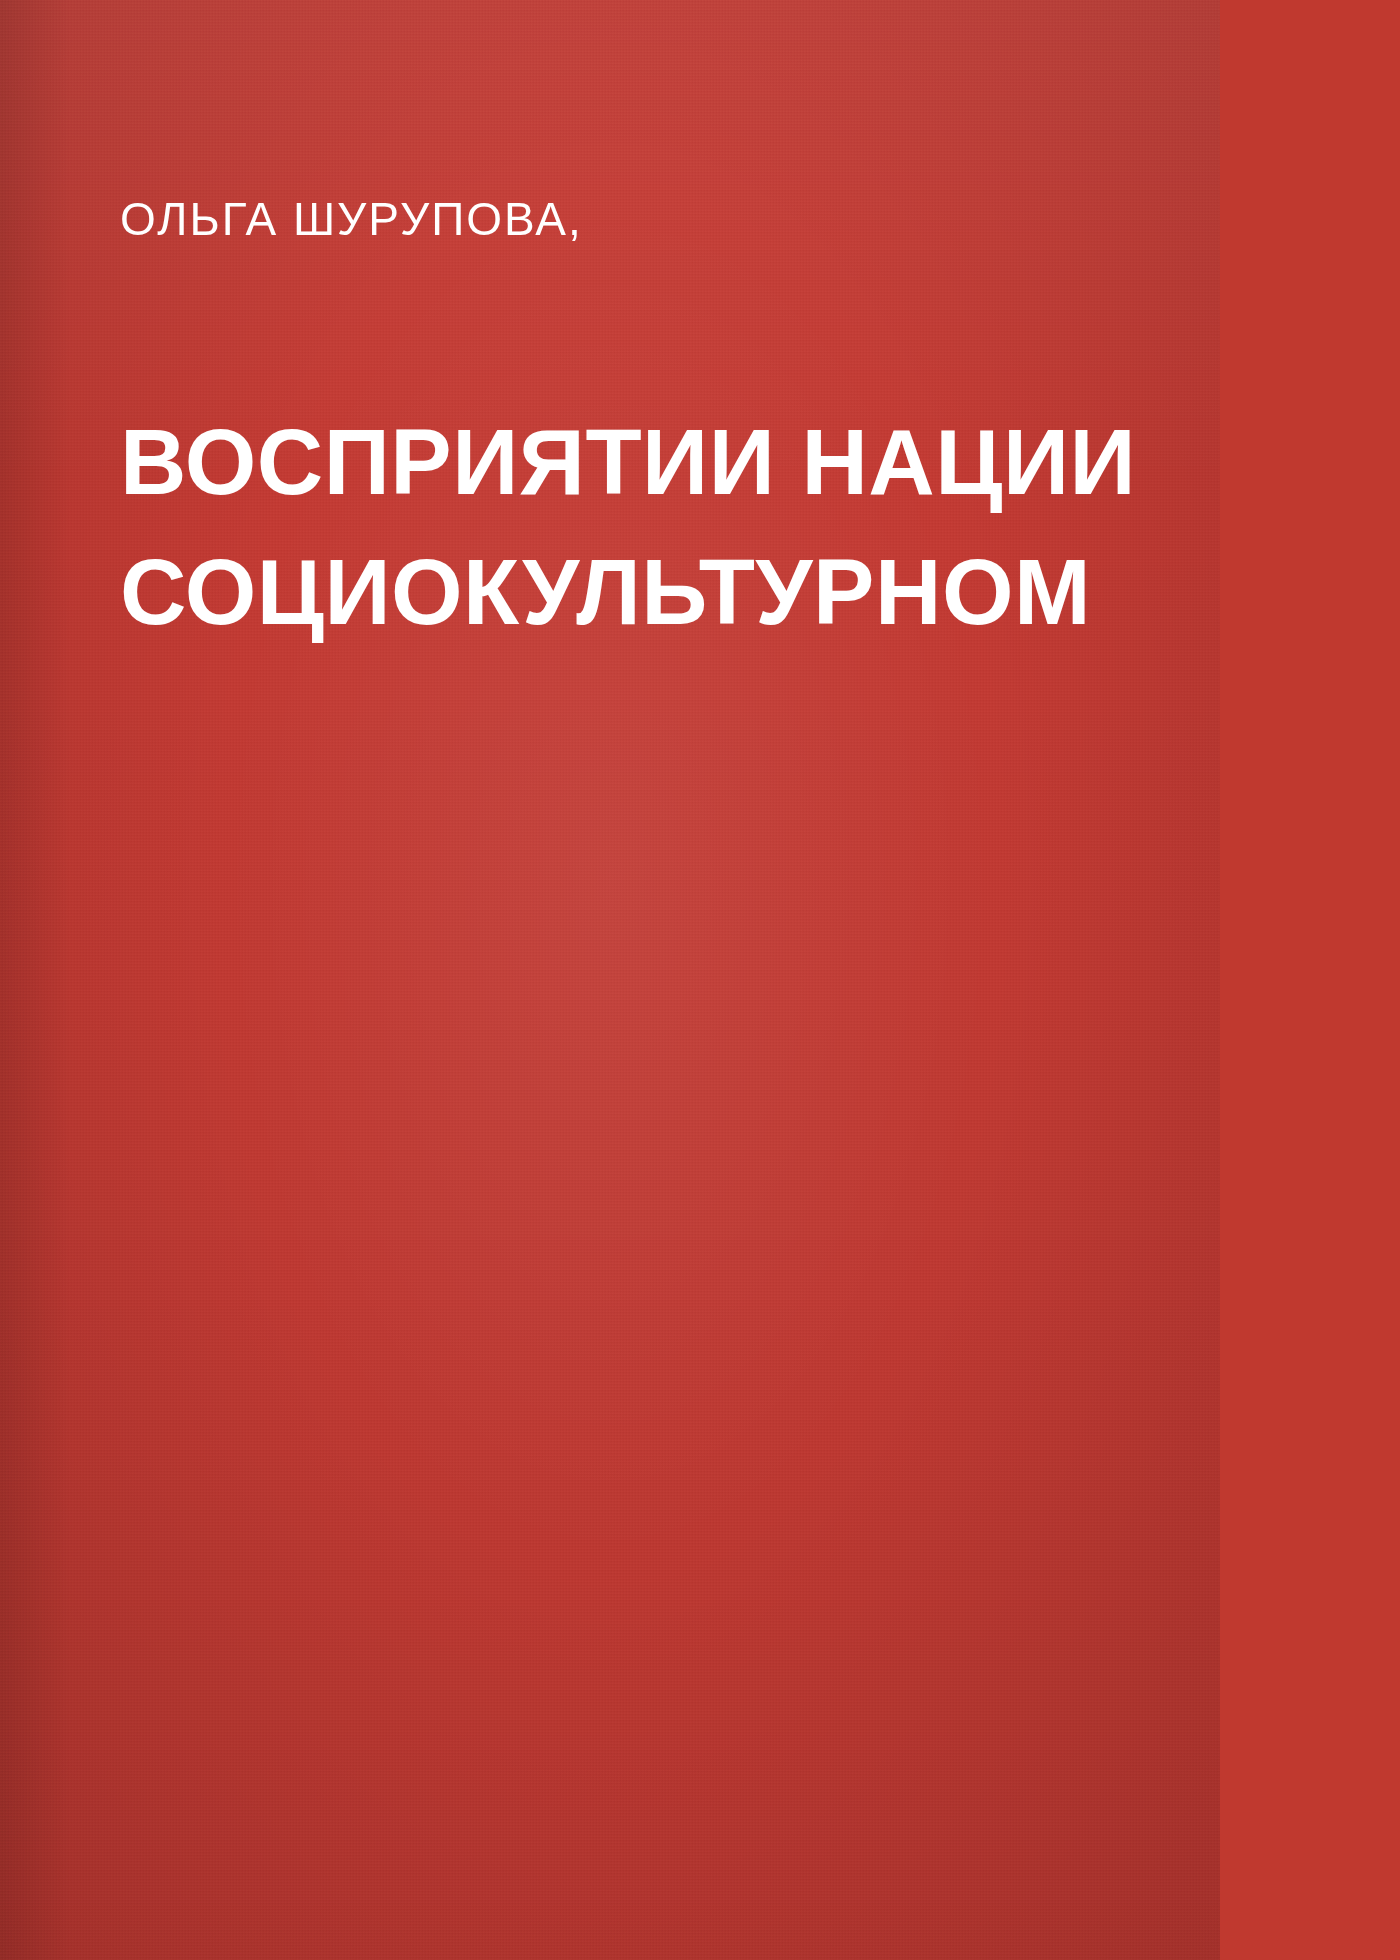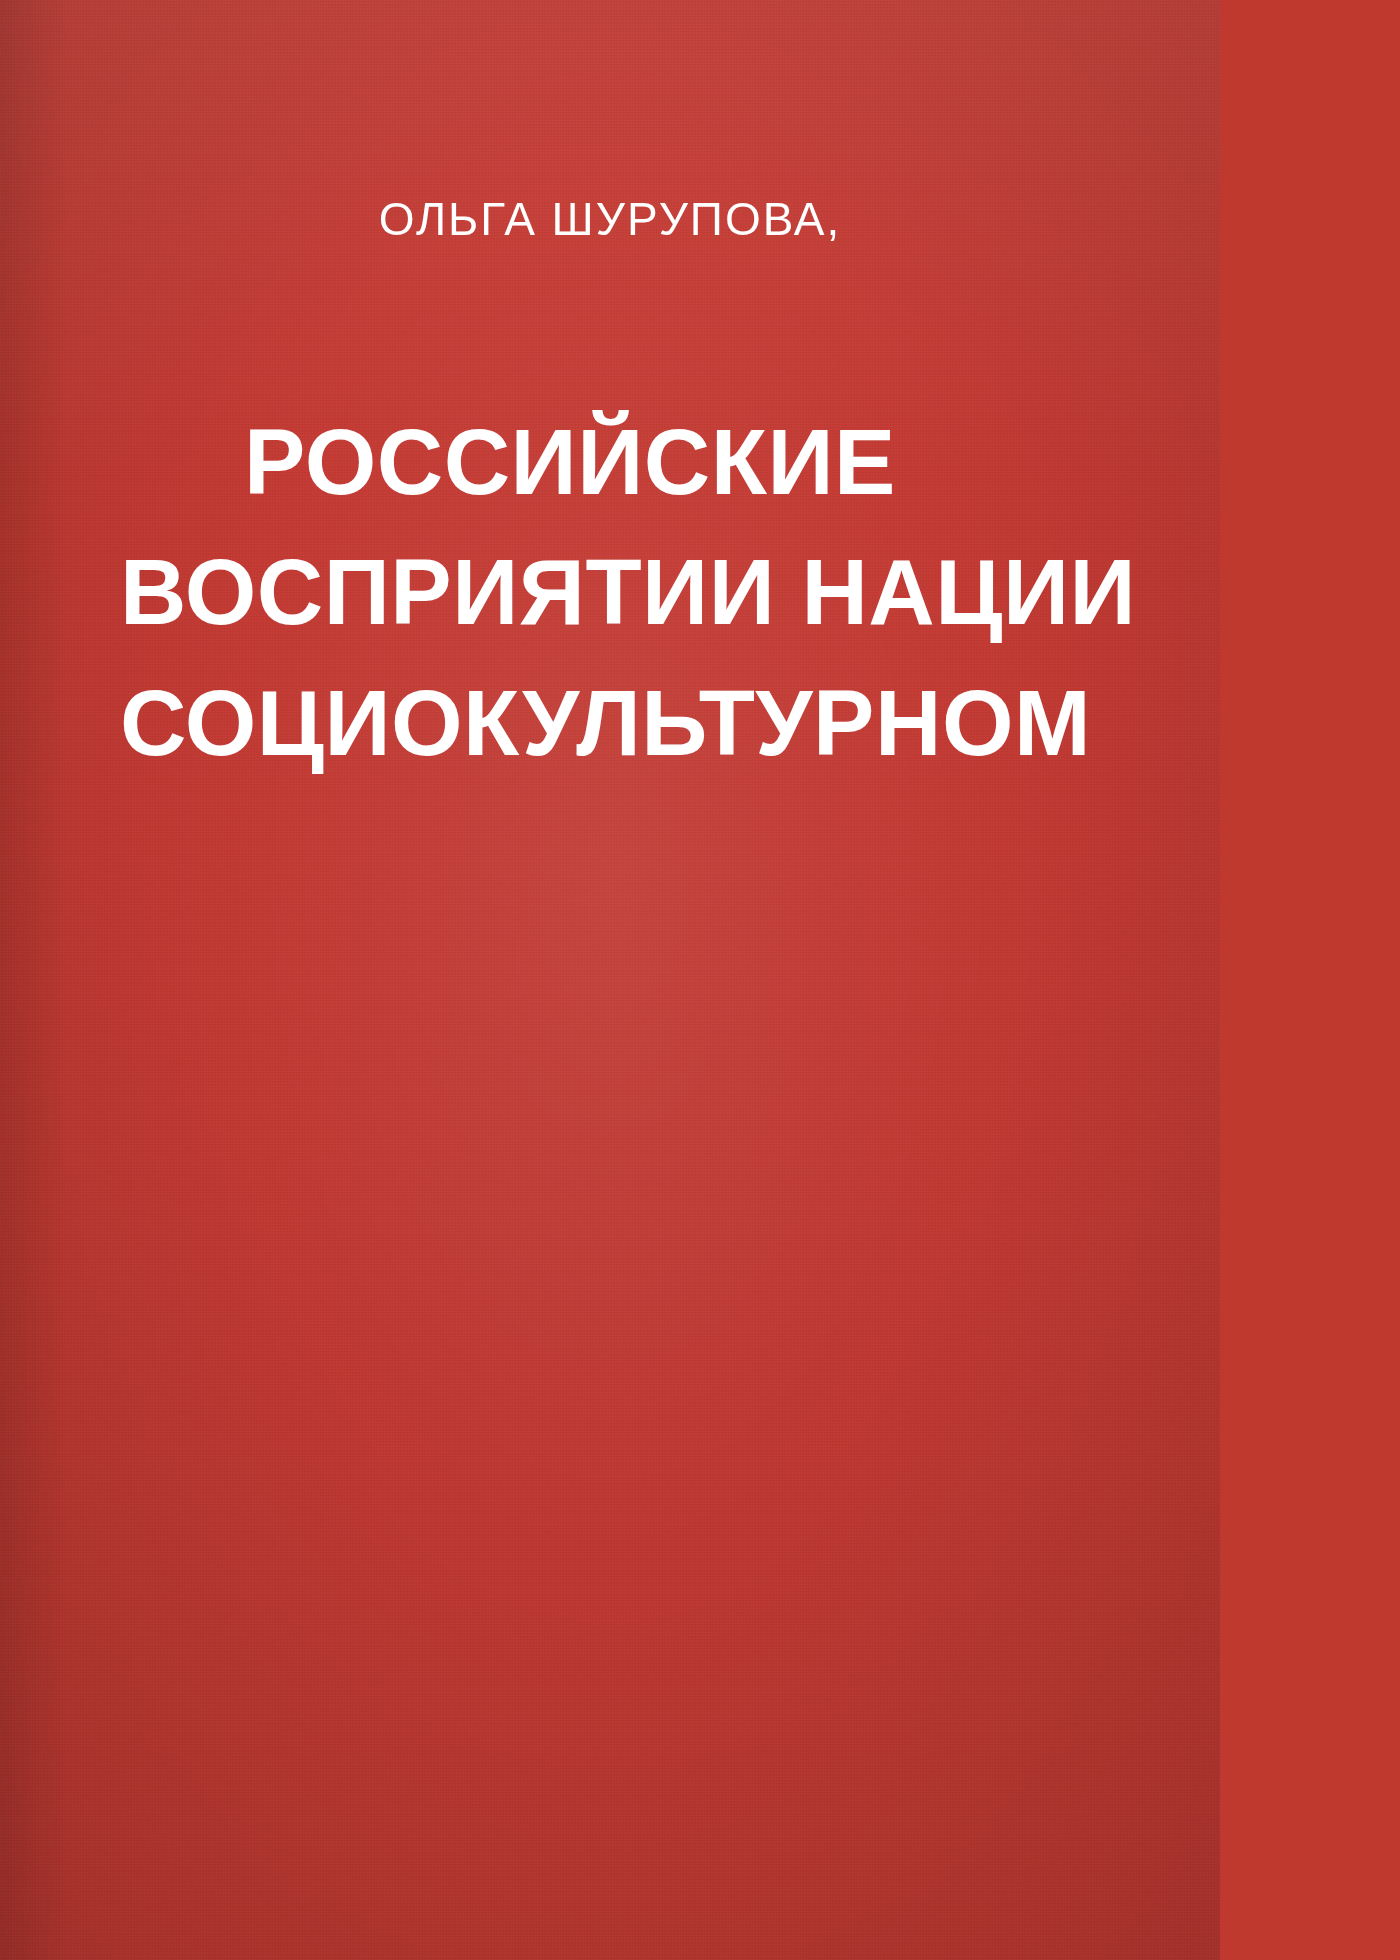--- a/index.html
+++ b/index.html
@@ -18,21 +18,20 @@
     position: relative;
     width: 1220px;
     height: 1960px;
     box-sizing: border-box;
     
     background:
       linear-gradient(90deg, rgba(0,0,0,0.10) 0px, rgba(0,0,0,0.00) 70px, rgba(0,0,0,0.00) 1250px, rgba(0,0,0,0.07) 1400px),
       linear-gradient(180deg, rgba(255,255,255,0.05) 0%, rgba(0,0,0,0.00) 25%, rgba(0,0,0,0.05) 100%),
       #c23a33;
     overflow: hidden;
-    text-align: center;
   }
 
   
   .texture {
     position: absolute;
     inset: 0;
     pointer-events: none;
     background-image:
       repeating-linear-gradient(0deg, rgba(255,255,255,0.045) 0px, rgba(255,255,255,0.045) 1px, rgba(0,0,0,0.035) 2px, rgba(0,0,0,0.035) 3px),
       repeating-linear-gradient(90deg, rgba(255,255,255,0.035) 0px, rgba(255,255,255,0.035) 1px, rgba(0,0,0,0.030) 2px, rgba(0,0,0,0.030) 3px);
@@ -88,19 +87,18 @@
   <div class="texture"></div>
   <div class="vignette"></div>
 
   <div class="content">
 
     <div class="authors">
       <div class="author-line">ОЛЬГА ШУРУПОВА,</div>
     </div>
 
     <h1 class="title">
-      <span class="title-line">РОССИЙСКИЕ</span>
       <span class="title-line">ВОСПРИЯТИИ НАЦИИ</span>
       <span class="title-line">СОЦИОКУЛЬТУРНОМ</span>
     </h1>
 
   </div>
 </div>
 
 </body></html>

